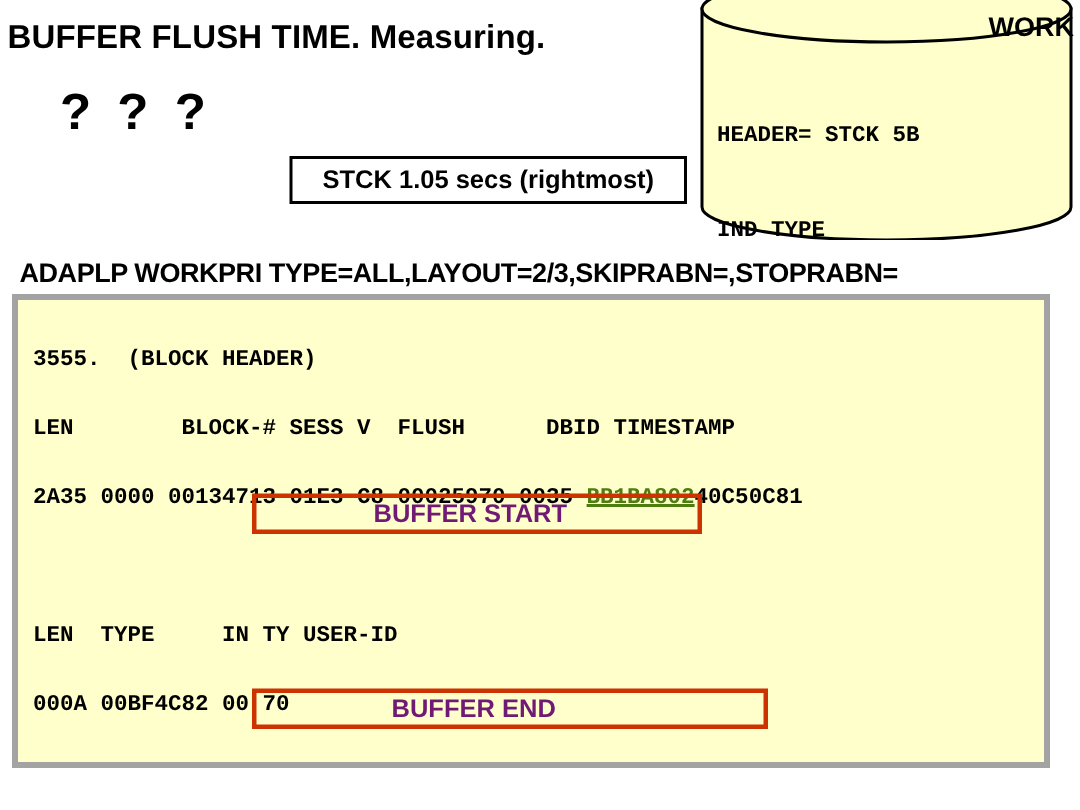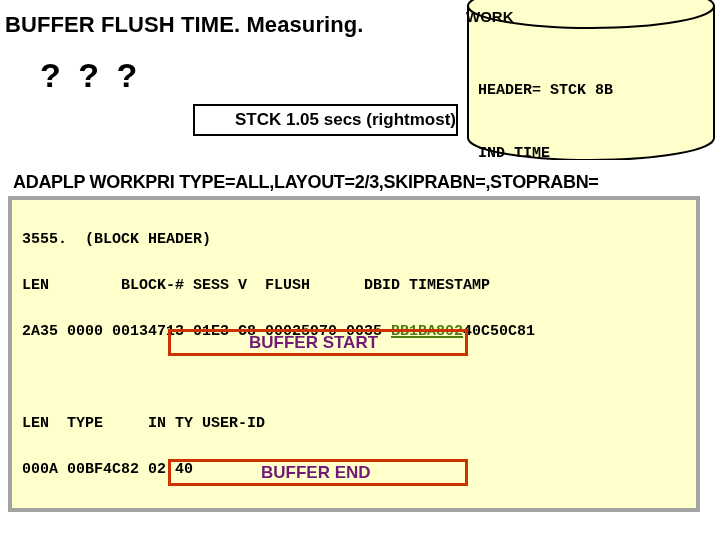--- a/index.html
+++ b/index.html
@@ -23,36 +23,36 @@
     font-size:34px;font-weight:700;color:#000;
     letter-spacing:4px;white-space:nowrap;
   }
 
   
   .stck-box{
     position:absolute;left:193px;top:104px;
     width:265px;height:32px;
     background:#ffffff;border:2px solid #000000;
     box-sizing:border-box;
-    display:flex;align-items:center;justify-content:flex-end;
+    display:flex;align-items:center;justify-content:center;
   }
   .stck-box span{
     font-size:17px;font-weight:700;color:#000;white-space:nowrap;
   }
 
   
   .cyl{
     position:absolute;left:466px;top:-16px;
     width:250px;height:176px;
   }
   .cyl svg{position:absolute;left:0;top:0;}
   .cyl-title{
     position:absolute;left:0;top:24px;width:250px;
-    text-align:left;
-    font-size:15px;font-weight:700;color:#000;
+    text-align:right;
+    font-size:18px;font-weight:700;color:#000;
   }
   .cyl-lines{
     position:absolute;left:12px;top:54px;width:236px;
     font-family:"Liberation Mono", monospace;
     font-size:15px;font-weight:700;color:#000;
     line-height:21px;white-space:pre;
   }
 
   
   .adaplp{
@@ -91,21 +91,21 @@
     background:transparent;
     display:flex;align-items:center;
   }
   .ann span{
     font-family:"Liberation Sans", sans-serif;
     font-size:17px;font-weight:700;color:#701a75;
     white-space:nowrap;
   }
   #ann-start{left:168px;top:329px;width:300px;height:27px;}
   #ann-start span{margin-left:78px;}
-  #ann-end{left:168px;top:459px;width:300px;height:27px;}
+  #ann-end{left:168px;top:459px;width:344px;height:27px;}
   #ann-end span{margin-left:90px;}
 </style>
 </head>
 <body>
 
 <div id="stage">
 
   <div class="hdr-title">BUFFER FLUSH TIME. Measuring.</div>
   <div class="qmarks">? ? ?</div>
 
@@ -113,37 +113,37 @@
     <span>STCK 1.05 secs (rightmost)</span>
   </div>
 
   <div class="cyl">
     <svg width="250" height="176" viewBox="0 0 250 176">
       <path d="M2,22 L2,154 A123,22 0 0 0 248,154 L248,22 Z" fill="#ffffcc" stroke="#000000" stroke-width="2"></path>
       <ellipse cx="125" cy="22" rx="123" ry="22" fill="#ffffcc" stroke="#000000" stroke-width="2"></ellipse>
     </svg>
     <div class="cyl-title">WORK</div>
     <div class="cyl-lines">
-      <div>HEADER= STCK 8B</div>
-      <div>IND TIME</div>
+      <div>HEADER= STCK 5B</div>
+      <div>IND TYPE</div>
       <div>00   02    BFL START</div>
       <div>00   80    BFL END</div>
     </div>
   </div>
 
   <div class="adaplp">ADAPLP WORKPRI TYPE=ALL,LAYOUT=2/3,SKIPRABN=,STOPRABN=</div>
 
   <div class="panel">
     <div class="report">
 <div>3555.  (BLOCK HEADER)</div>
 <div>LEN        BLOCK-# SESS V  FLUSH      DBID TIMESTAMP</div>
 <div><span>2A35 0000 00134713 01E3 C8 00025970 0035 </span><span class="hl">BB1BA802</span><span>40C50C81</span></div>
 <div class="blank"></div>
 <div>LEN  TYPE     IN TY USER-ID</div>
-<div>000A 00BF4C82 02 40</div>
+<div>000A 00BF4C82 00 70</div>
 <div>000A 00000000 00 02</div>
 
 
 
 
 
 
 
     </div>
   </div>

